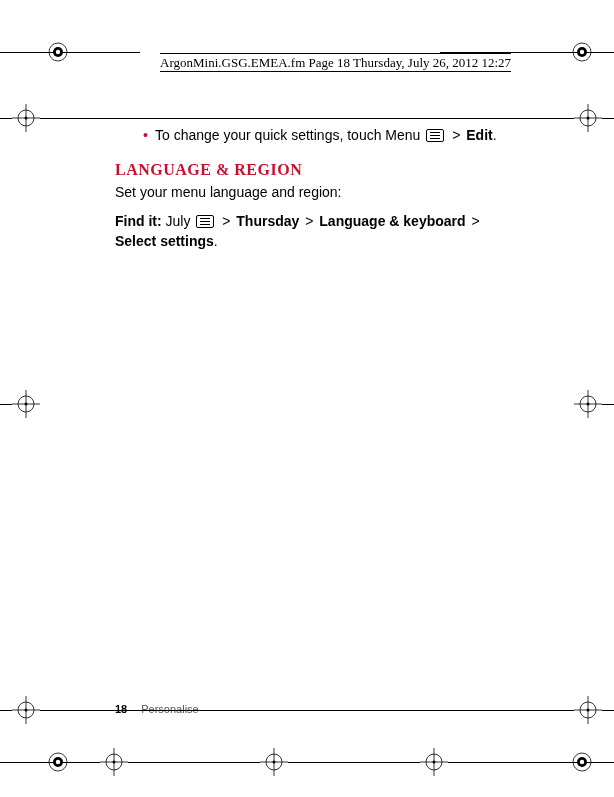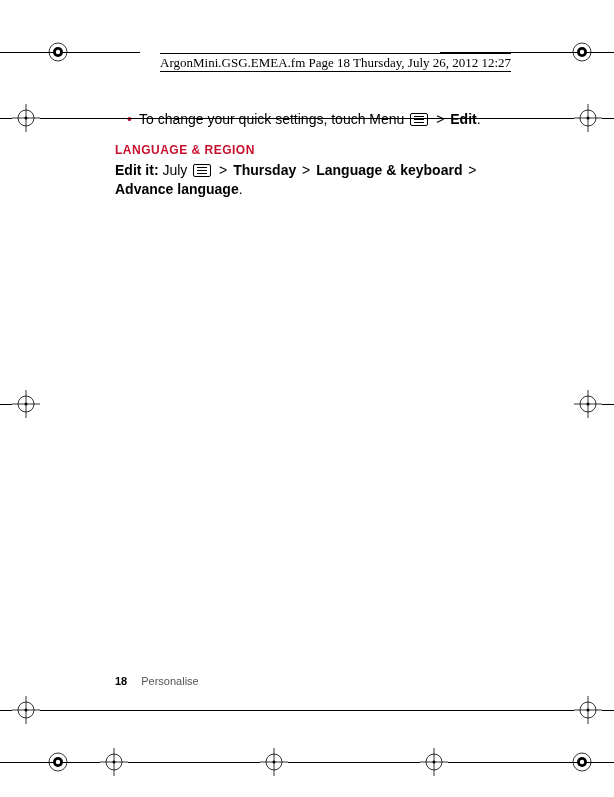--- a/index.html
+++ b/index.html
@@ -60,21 +60,21 @@
     border-top: 0.5px solid #000;
     padding: 1px 0;
   }
   .content {
     position: absolute;
     left: 115px;
     top: 110px;
     width: 400px;
   }
   ul.bullets {
-    margin: 0;
+    margin: 16px;
     padding: 0 0 0 12px;
     list-style: none;
   }
   ul.bullets li {
     position: relative;
     padding-left: 12px;
     margin-bottom: 6px;
     line-height: 1.35;
   }
   ul.bullets li::before {
@@ -102,30 +102,30 @@
     left: 3px; right: 3px; top: 2px;
     height: 1px;
     background: #000;
     box-shadow: 0 3px 0 #000, 0 6px 0 #000;
   }
   .gt { padding: 0 2px; }
   .bold { font-weight: bold; }
   .section-head {
     color: #c8102e;
     font-weight: bold;
-    font-size: 12px;
+    font-size: 16px;
     letter-spacing: 0.5px;
     margin: 14px 0 4px 0;
-    font-family: Liberation Sans, sans-serif;
+    font-family: Liberation Serif, serif;
   }
   .para { margin: 0 0 10px 0; line-height: 1.4; }
   .footer {
     position: absolute;
     left: 115px;
-    top: 675px;
+    top: 703px;
     font-size: 11px;
     color: #555;
   }
   .footer .pg {
     font-weight: bold;
     color: #000;
     margin-right: 14px;
     font-size: 11px;
   }
   
@@ -260,22 +260,23 @@
   </div>
 
   <div class="content">
     <ul class="bullets">
       <li>
         <span>To change your quick settings, touch Menu </span><span class="menu-icon"></span><span class="gt"> &gt; </span><span class="bold">Edit</span><span>.</span>
       </li>
     </ul>
 
     <div class="section-head">LANGUAGE &amp; REGION</div>
+    <p class="para">Set your menu language and region:</p>
     <p class="para">
-      <span class="bold">Edit it:</span><span> July </span><span class="menu-icon"></span><span class="gt"> &gt; </span><span class="bold">Thursday</span><span class="gt"> &gt; </span><span class="bold">Language &amp; keyboard</span><span class="gt"> &gt; </span><span class="bold">Advance language</span><span>.</span>
+      <span class="bold">Find it:</span><span> July </span><span class="menu-icon"></span><span class="gt"> &gt; </span><span class="bold">Thursday</span><span class="gt"> &gt; </span><span class="bold">Language &amp; keyboard</span><span class="gt"> &gt; </span><span class="bold">Select settings</span><span>.</span>
     </p>
   </div>
 
   <div class="footer">
     <span class="pg">18</span><span>Personalise</span>
   </div>
 
 </div>
 
 </body></html>

